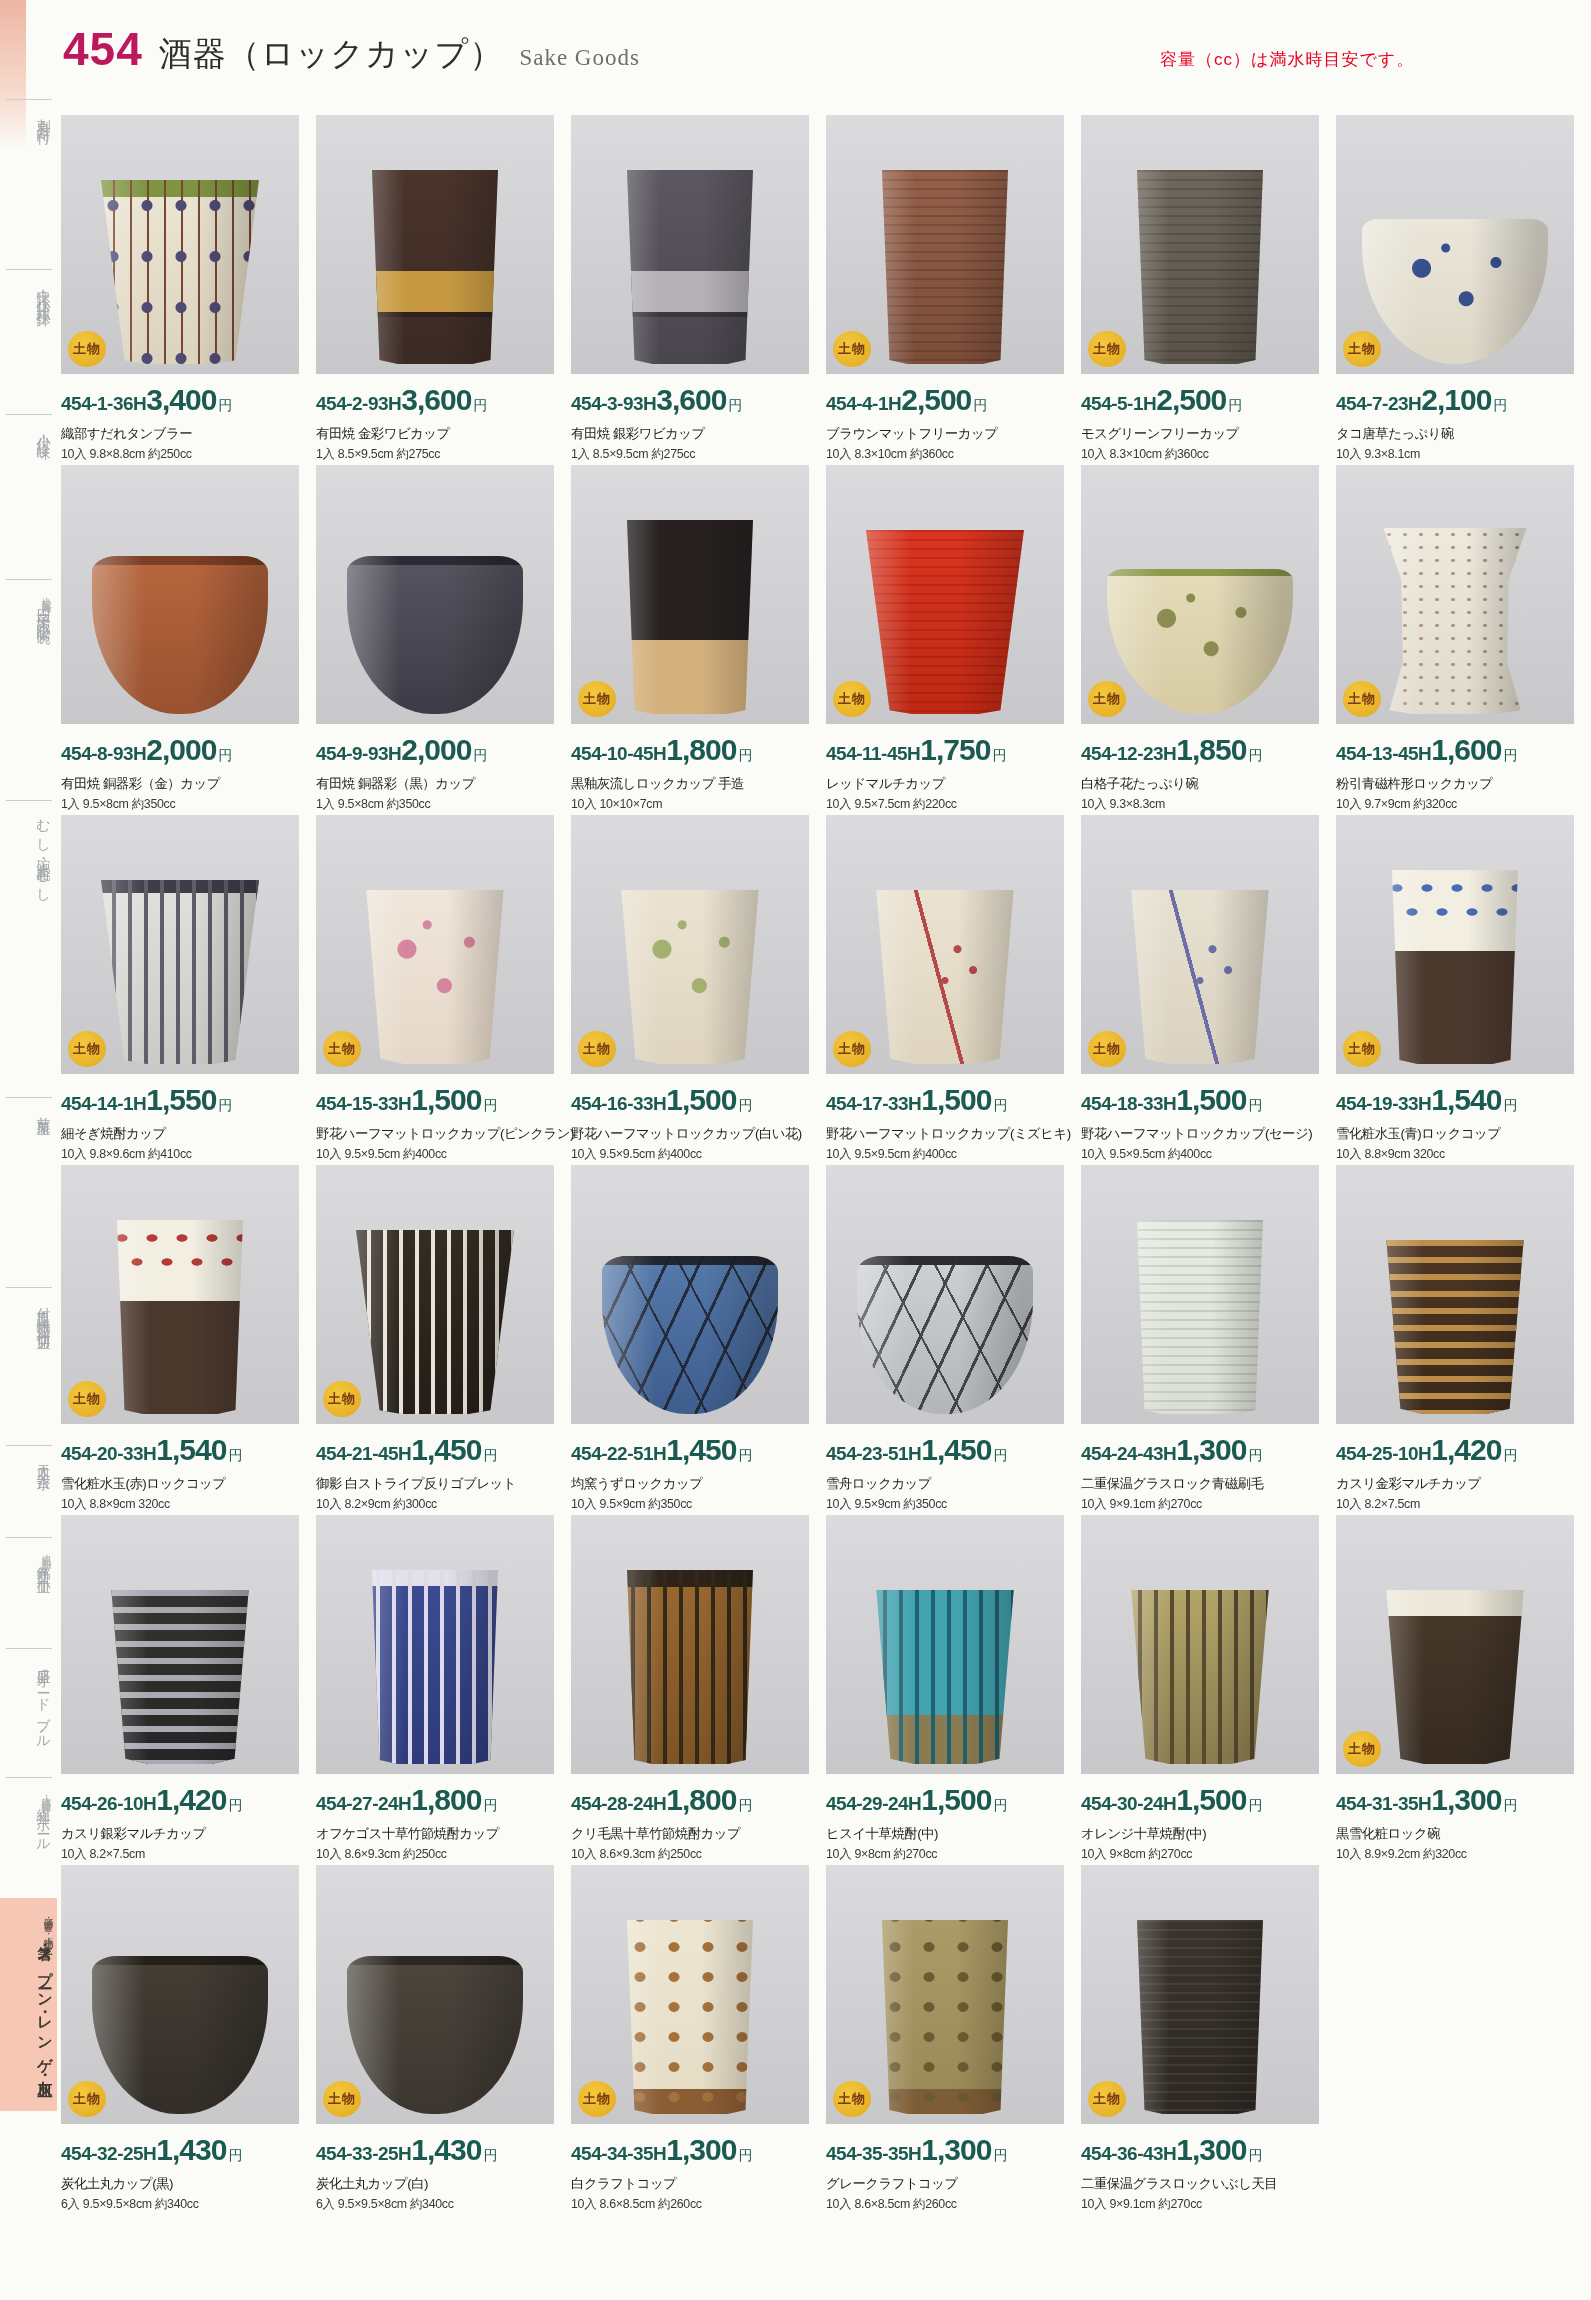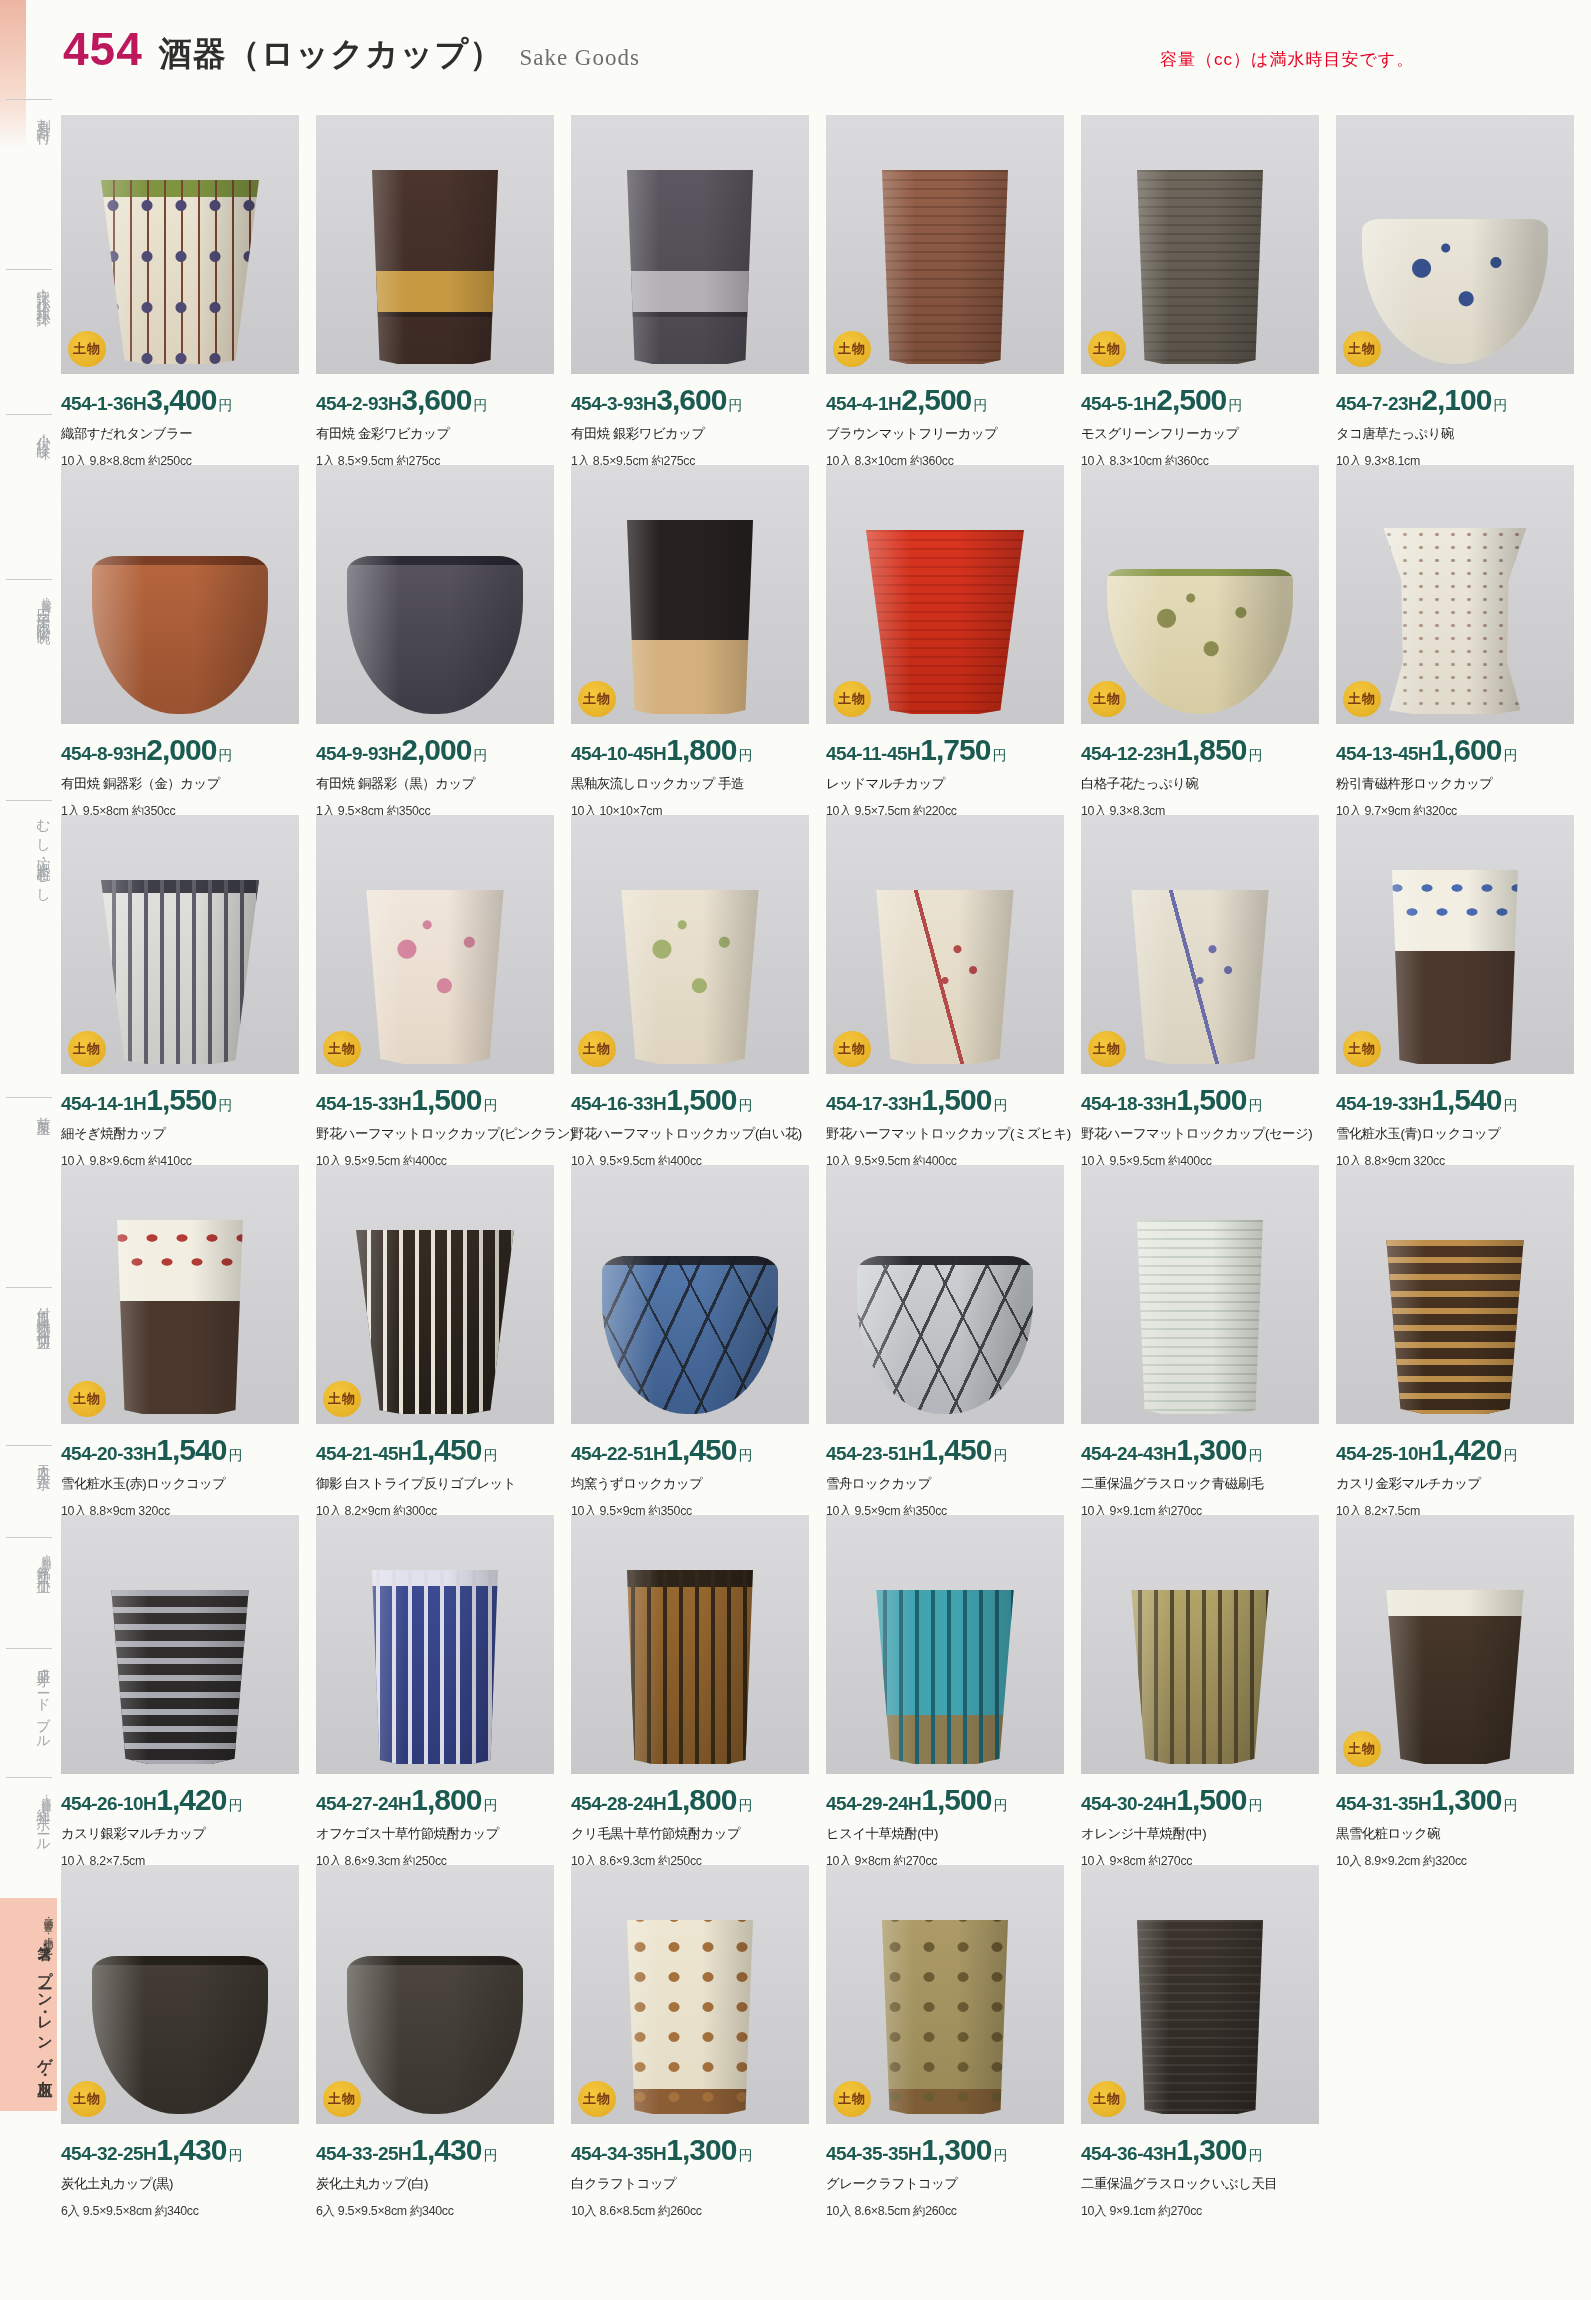--- a/index.html
+++ b/index.html
@@ -8,21 +8,21 @@
     background:#fbfbf8;
     font-family:"Liberation Sans","DejaVu Sans",sans-serif;
     color:#222;
   }
   
   .page-curl{position:absolute;left:0;top:0;width:26px;height:149px;
     background:linear-gradient(180deg,#edb5a2,#f7dccf 65%,rgba(255,255,255,0));}
   
   .header{position:absolute;left:63px;top:22px;display:flex;align-items:baseline;gap:16px;white-space:nowrap}
   .page-num{font-size:46px;font-weight:bold;color:#be185d;letter-spacing:1px}
-  .page-title{font-size:33px;color:#2e2e2e;font-weight:700;letter-spacing:1px}
+  .page-title{font-size:33px;color:#2e2e2e;font-weight:400;letter-spacing:1px}
   .page-sub{font-family:"Liberation Serif","DejaVu Serif",serif;font-size:23px;color:#6e6e6e;letter-spacing:1px}
   .note{position:absolute;left:1160px;top:48px;font-size:17px;color:var(--note,#e60021);letter-spacing:1px}
   
   .sidebar{position:absolute;left:0;top:0;width:57px;height:2301px}
   .side-item{position:absolute;left:6px;width:46px;
     writing-mode:vertical-rl;text-orientation:upright;
     color:#a4a8aa;font-size:14px;letter-spacing:3px;line-height:1.15;
     border-top:1px solid #c9cccc;padding-top:8px;display:flex;flex-direction:row;gap:2px}
   .side-item .big{font-size:14px}
   .side-item .small{font-size:10px;letter-spacing:1px;color:#b2b5b6;padding-top:2px}
@@ -39,21 +39,21 @@
     display:flex;align-items:flex-end;justify-content:center;padding-bottom:10px}
   .badge{position:absolute;left:7px;bottom:7px;width:38px;height:36px;border-radius:50%;
     background:radial-gradient(circle at 40% 35%,#f4c83e,var(--badgeBg,#e2a91f));
     color:var(--badgeTx,#7a3c12);font-size:13px;font-weight:bold;
     display:flex;align-items:center;justify-content:center;letter-spacing:1px}
   .code-line{margin-top:9px;white-space:nowrap;color:var(--accent,#1b5a50)}
   .code{font-size:19px;font-weight:bold;letter-spacing:-0.5px}
   .price{font-size:30px;font-weight:bold;margin-left:0;letter-spacing:-1px}
   .yen{font-size:14px;margin-left:2px}
   .name{font-size:13.4px;color:#1e1e1e;margin-top:8px;white-space:nowrap;letter-spacing:-0.5px}
-  .spec{font-size:12.4px;color:#383838;margin-top:10px;white-space:nowrap;letter-spacing:-0.3px}
+  .spec{font-size:12.4px;color:#383838;margin-top:3px;white-space:nowrap;letter-spacing:-0.3px}
   
   .cup{position:relative;overflow:hidden}
   .sh-flare{width:168px;height:184px;clip-path:polygon(3% 0,97% 0,83% 98%,70% 100%,30% 100%,17% 98%)}
   .sh-cup{width:156px;height:174px;clip-path:polygon(6% 0,94% 0,85% 97%,70% 100%,30% 100%,15% 97%)}
   .sh-cyl{width:150px;height:194px;clip-path:polygon(8% 0,92% 0,87% 98%,75% 100%,25% 100%,13% 98%)}
   .sh-round{width:176px;height:158px;border-radius:14% 14% 48% 48%/10% 10% 72% 72%}
   .sh-bowl{width:186px;height:145px;border-radius:10% 10% 52% 52%/8% 8% 85% 85%}
   .sh-waist{width:149px;height:186px;clip-path:polygon(2% 0,98% 0,86% 28%,85% 72%,94% 98%,78% 100%,22% 100%,6% 98%,15% 72%,14% 28%)}
   .pat{position:absolute;inset:0;background-repeat:repeat}
   .shade{position:absolute;inset:0;pointer-events:none;

